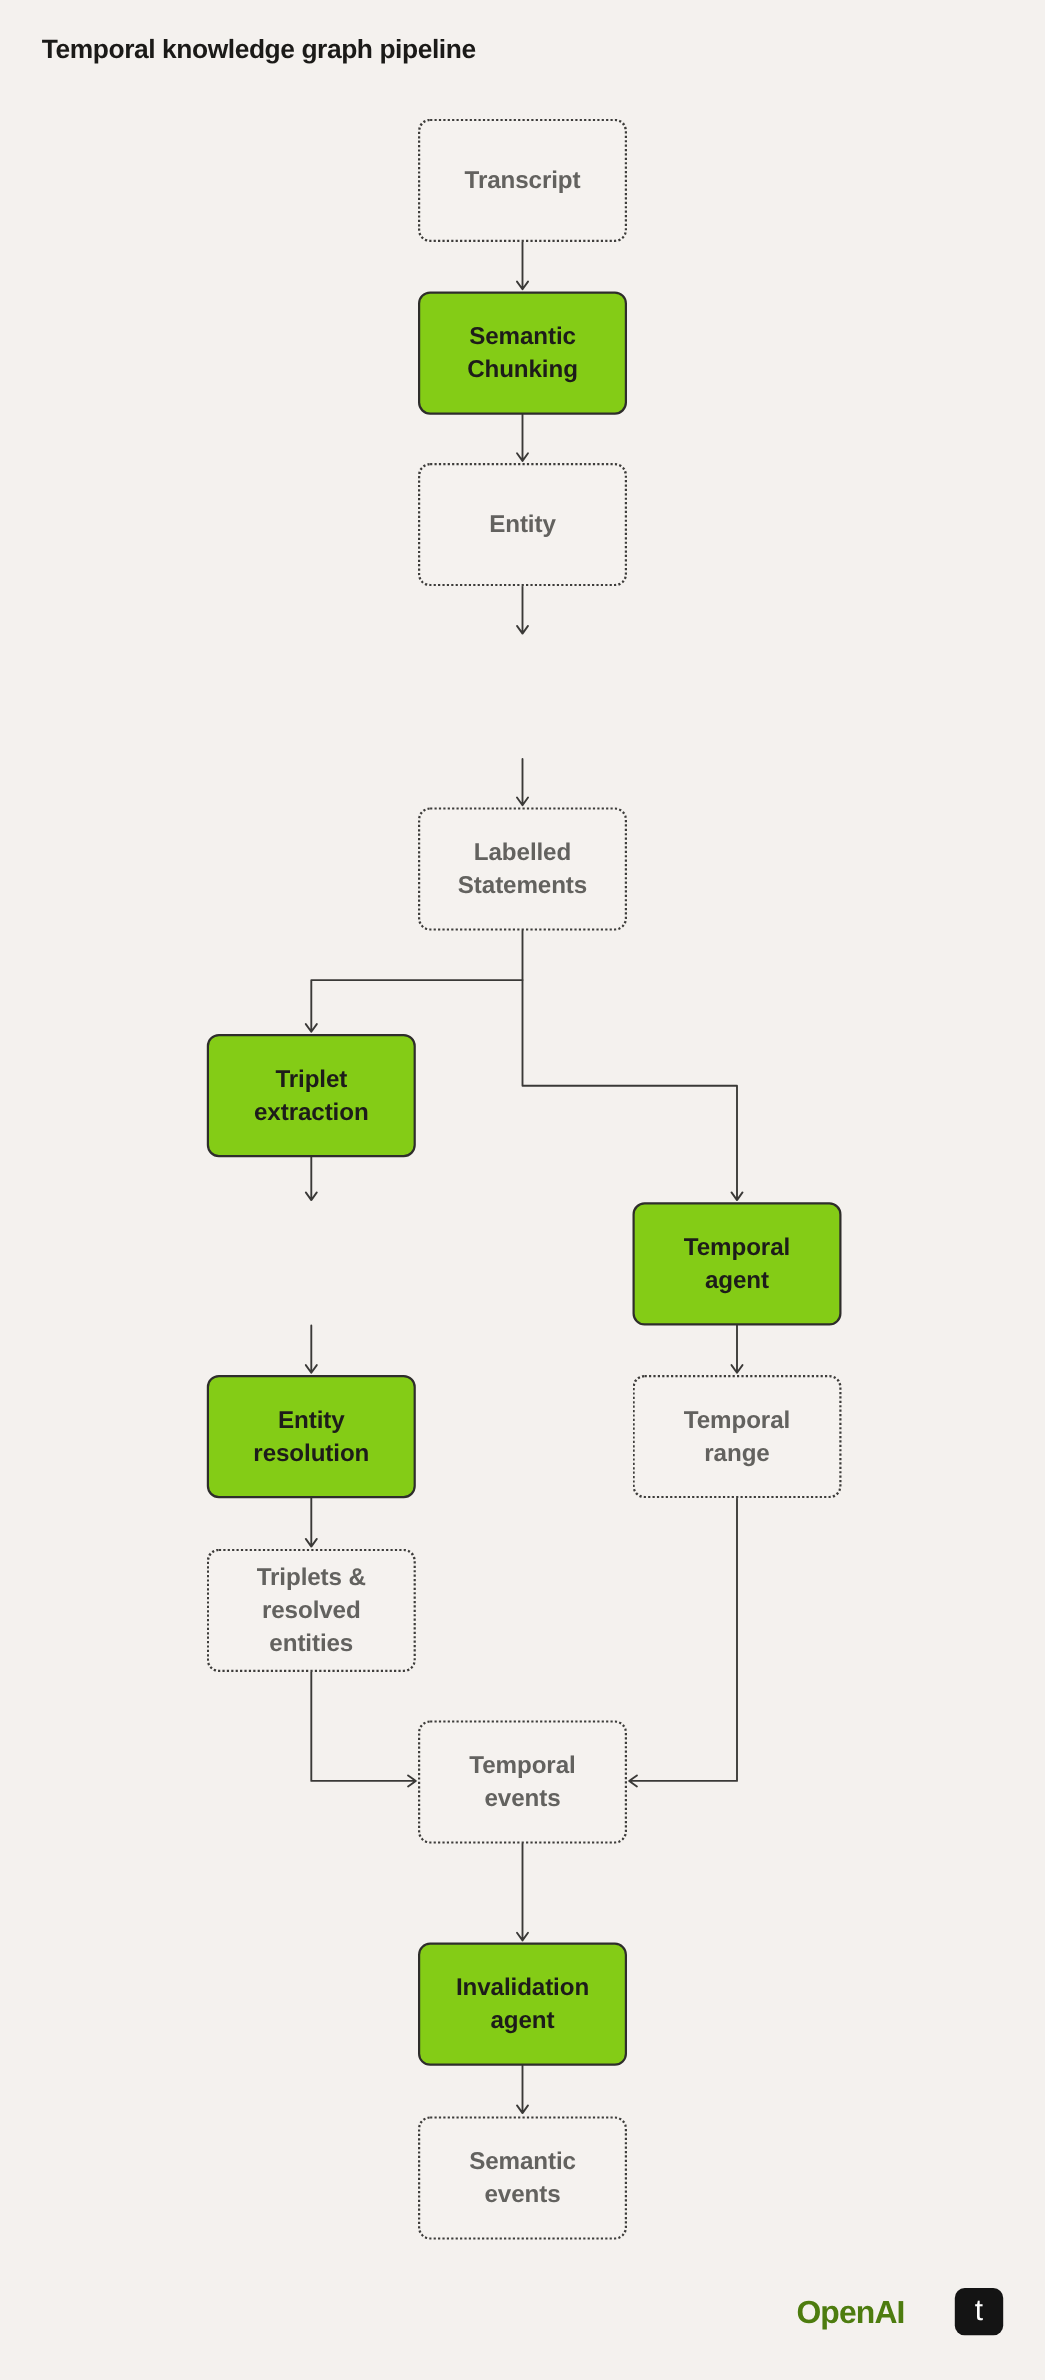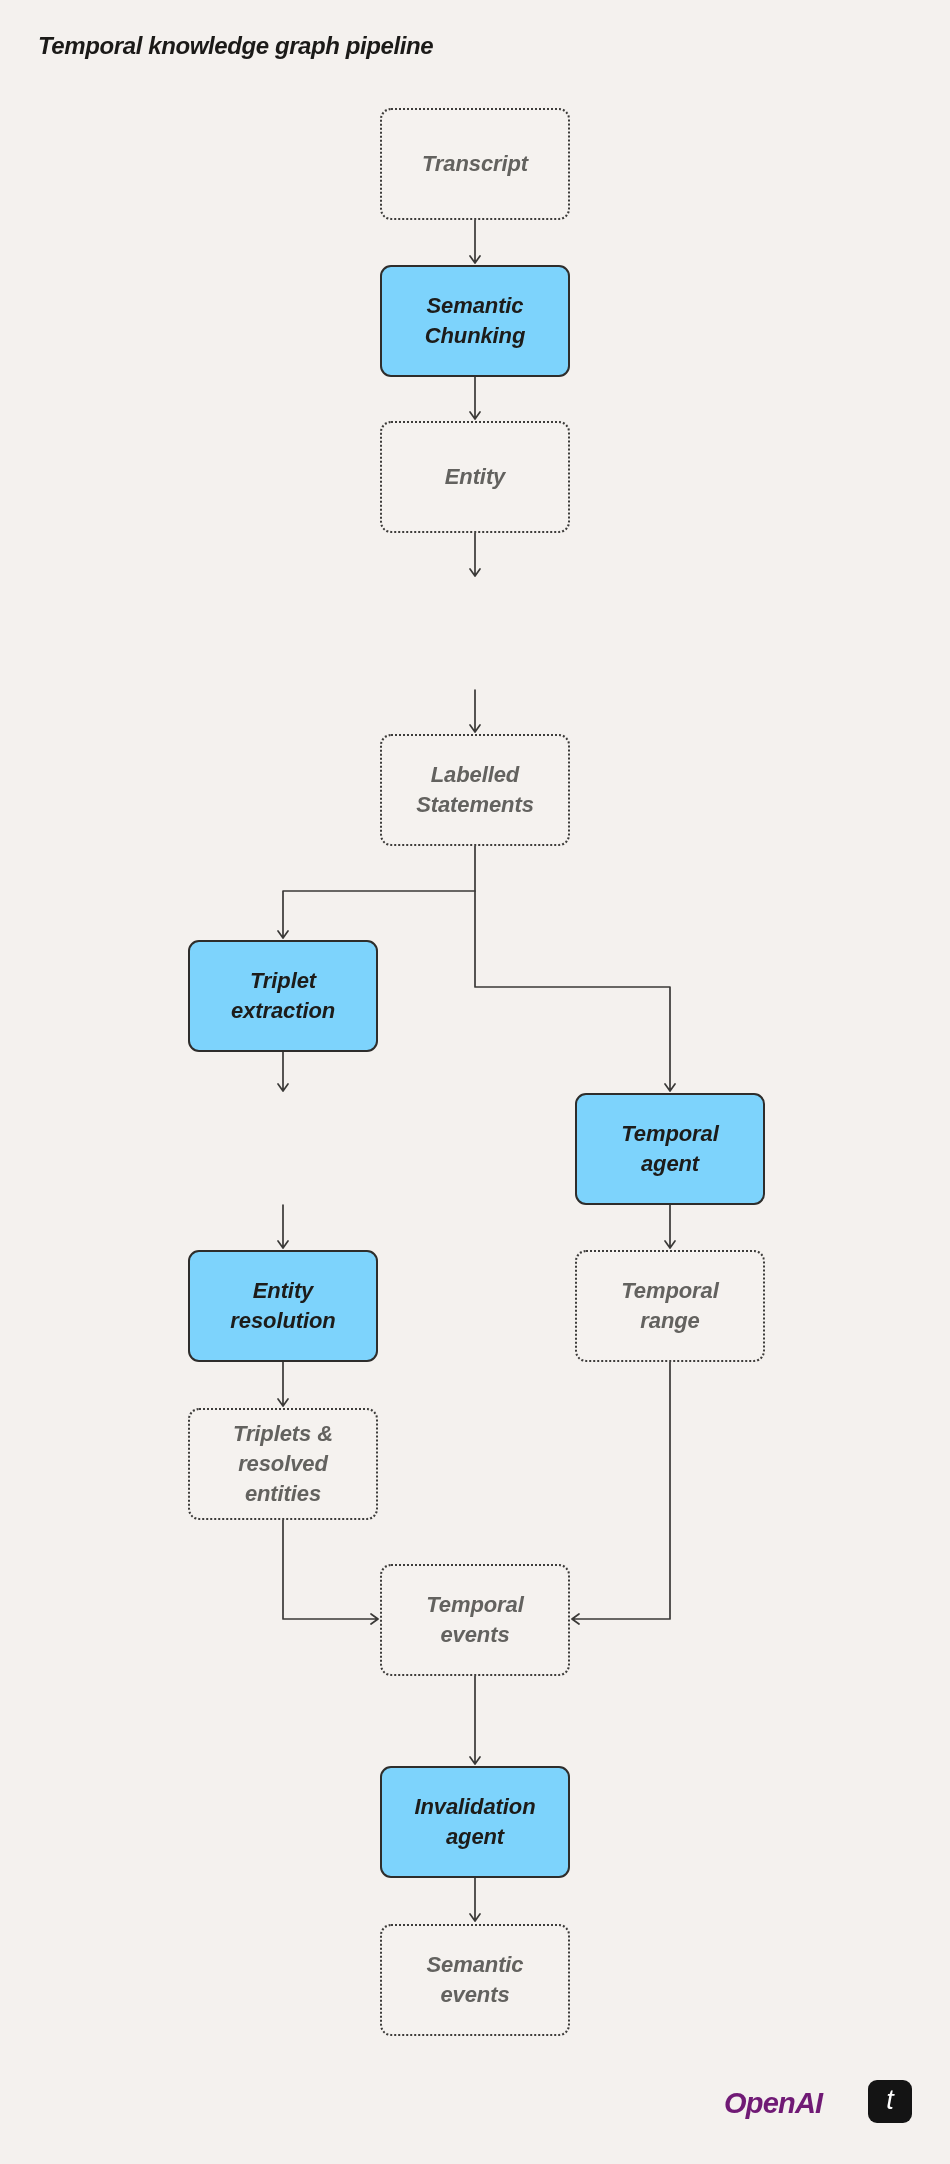--- a/index.html
+++ b/index.html
@@ -1,38 +1,38 @@
 <!DOCTYPE html>
 <html><head>
 <meta charset="utf-8">
 <style>
   html,body{margin:0;padding:0;background:#f4f1ee;}
   .canvas{
     position:relative;width:950px;height:2164px;background:#f4f1ee;
-    font-family:"Liberation Sans","DejaVu Sans",sans-serif;overflow:hidden;font-style:italic;
+    font-family:"Liberation Sans","DejaVu Sans",sans-serif;overflow:hidden;
   }
   .page-title{
     position:absolute;left:38px;top:33px;margin:0;
     font-size:24px;line-height:1.1;font-weight:bold;letter-spacing:-0.4px;color:#1b1a18;
   }
   .connectors{position:absolute;left:0;top:0;width:950px;height:2164px;}
   .node{
     position:absolute;width:190px;height:112px;border-radius:11px;
     display:flex;align-items:center;justify-content:center;text-align:center;
-    box-sizing:border-box;padding:10px 18px;background:#7dd3fc;
+    box-sizing:border-box;padding:10px 18px;background:#84cc16;
   }
   .node.solid{border:2px solid #2e2d2b;}
   .node.dotted{border:2px dotted #3d3c3a;background:#f5f2ef;}
   .lbl{font-size:22px;line-height:1.35;letter-spacing:-0.1px;}
   .node.solid .lbl{font-weight:bold;color:#1d1c1a;}
   .node.dotted .lbl{font-weight:bold;color:#67666:4;}
   .node.dotted .lbl{font-weight:bold;color:#63625f;}
   .brand{
     position:absolute;left:724px;top:2087px;width:112px;
-    font-size:29px;font-weight:bold;letter-spacing:-0.8px;color:#701a75;text-align:left;
+    font-size:29px;font-weight:bold;letter-spacing:-0.8px;color:#4d7c0f;text-align:left;
   }
   .tlogo{
     position:absolute;left:868px;top:2080px;width:44px;height:43px;border-radius:9px;
     background:#141414;display:flex;align-items:center;justify-content:center;
   }
   .tlogo span{color:#ffffff;font-size:27px;font-weight:normal;line-height:1;transform:translateY(-1px);}
 </style>
 </head>
 <body>
 

